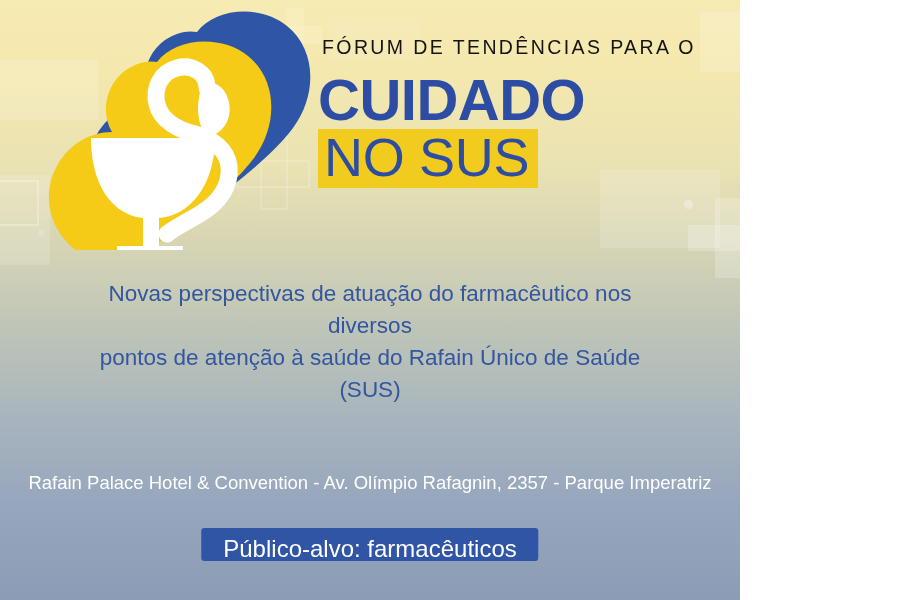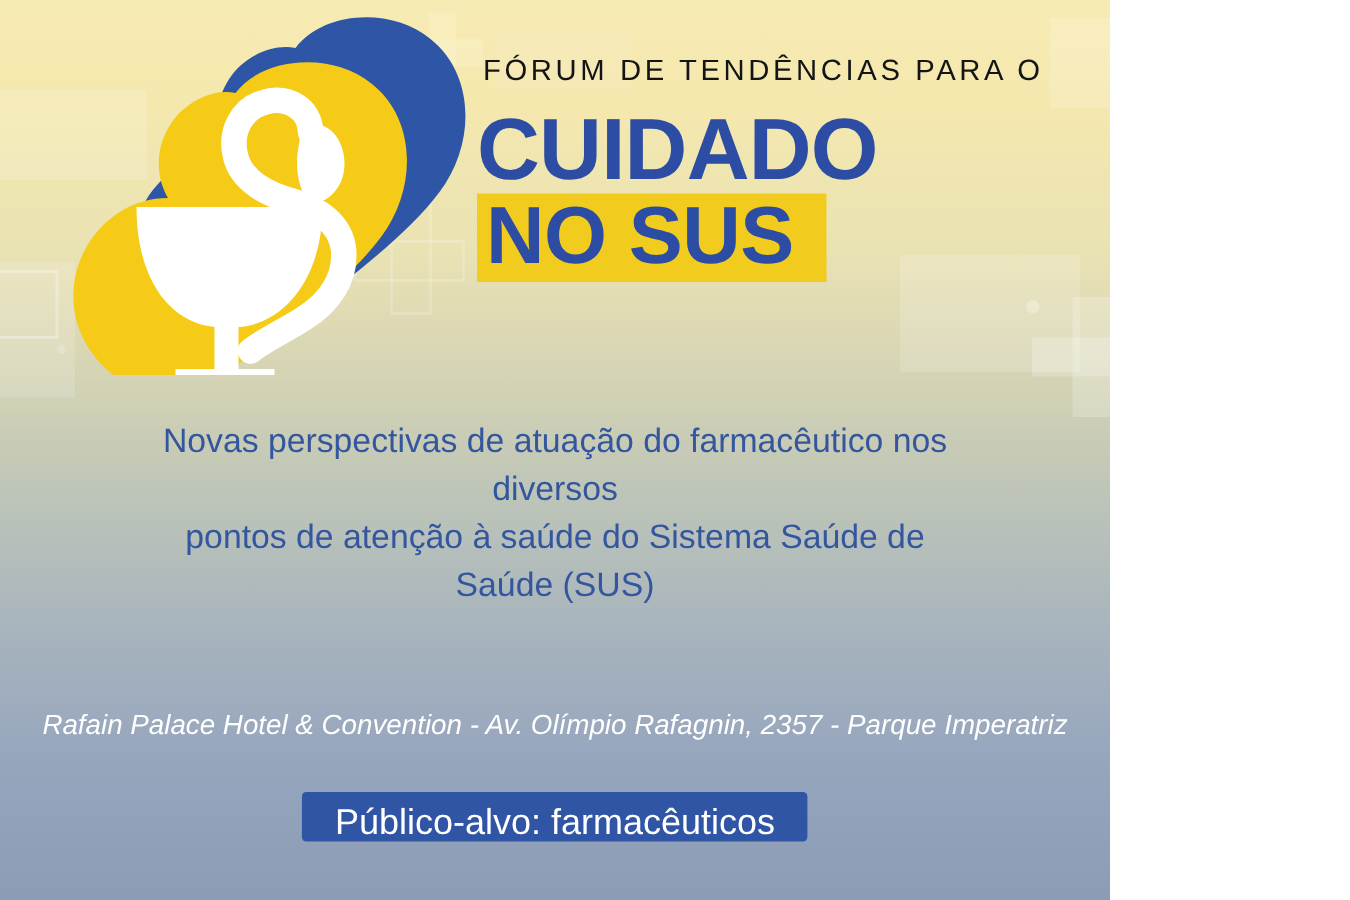--- a/index.html
+++ b/index.html
@@ -105,24 +105,24 @@
     line-height: 0.93;
     color: #2c4da3;
     margin: 0;
     white-space: nowrap;
   }
   .title-line.l1 { font-size: 58px; margin-top: 15px; }
   .title-line.l2 { font-size: 58px; }
   .title-hl {
     display: inline-block;
     background: #f2cb1f;
-    padding: 1px 22px 4px 6px;
+    padding: 1px 9px 4px 6px;
     margin-top: 3px;
     font-size: 54px;
-    font-weight: 700;
+    font-weight: 400;
     letter-spacing: -0.3px;
     line-height: 1;
     color: #2c4da3;
   }
 
   
   .subtitle {
     position: absolute;
     left: 0;
     right: 0;
@@ -164,21 +164,20 @@
     position: absolute;
     left: 0;
     right: 0;
     top: 472px;
     text-align: center;
     color: #ffffff;
     font-size: 18.5px;
     font-weight: 400;
     line-height: 1.2;
     white-space: nowrap;
-    font-style: italic;
   }
 
   
   .audience {
     position: absolute;
     left: 50%;
     transform: translateX(-50%);
     top: 528px;
     background: #2f55a4;
     color: #ffffff;
@@ -312,21 +311,21 @@
   <div class="title-block">
     <div class="kicker">FÓRUM DE TENDÊNCIAS PARA O</div>
     <div class="title-line l1">CUIDADO</div>
     <div>
       <span class="title-hl">NO SUS</span>
     </div>
   </div>
 
   <div class="subtitle">
     <span>Novas perspectivas de atuação do farmacêutico nos diversos</span>
-    <span>pontos de atenção à saúde do Sistema Saúde de Saúde (SUS)</span>
+    <span>pontos de atenção à saúde do Rafain Único de Saúde (SUS)</span>
   </div>
 
 
   <div class="venue">Rafain Palace Hotel &amp; Convention - Av. Olímpio Rafagnin, 2357 - Parque Imperatriz</div>
 
   <div class="audience">Público-alvo: farmacêuticos</div>
 
 </div>
 
 </body></html>

